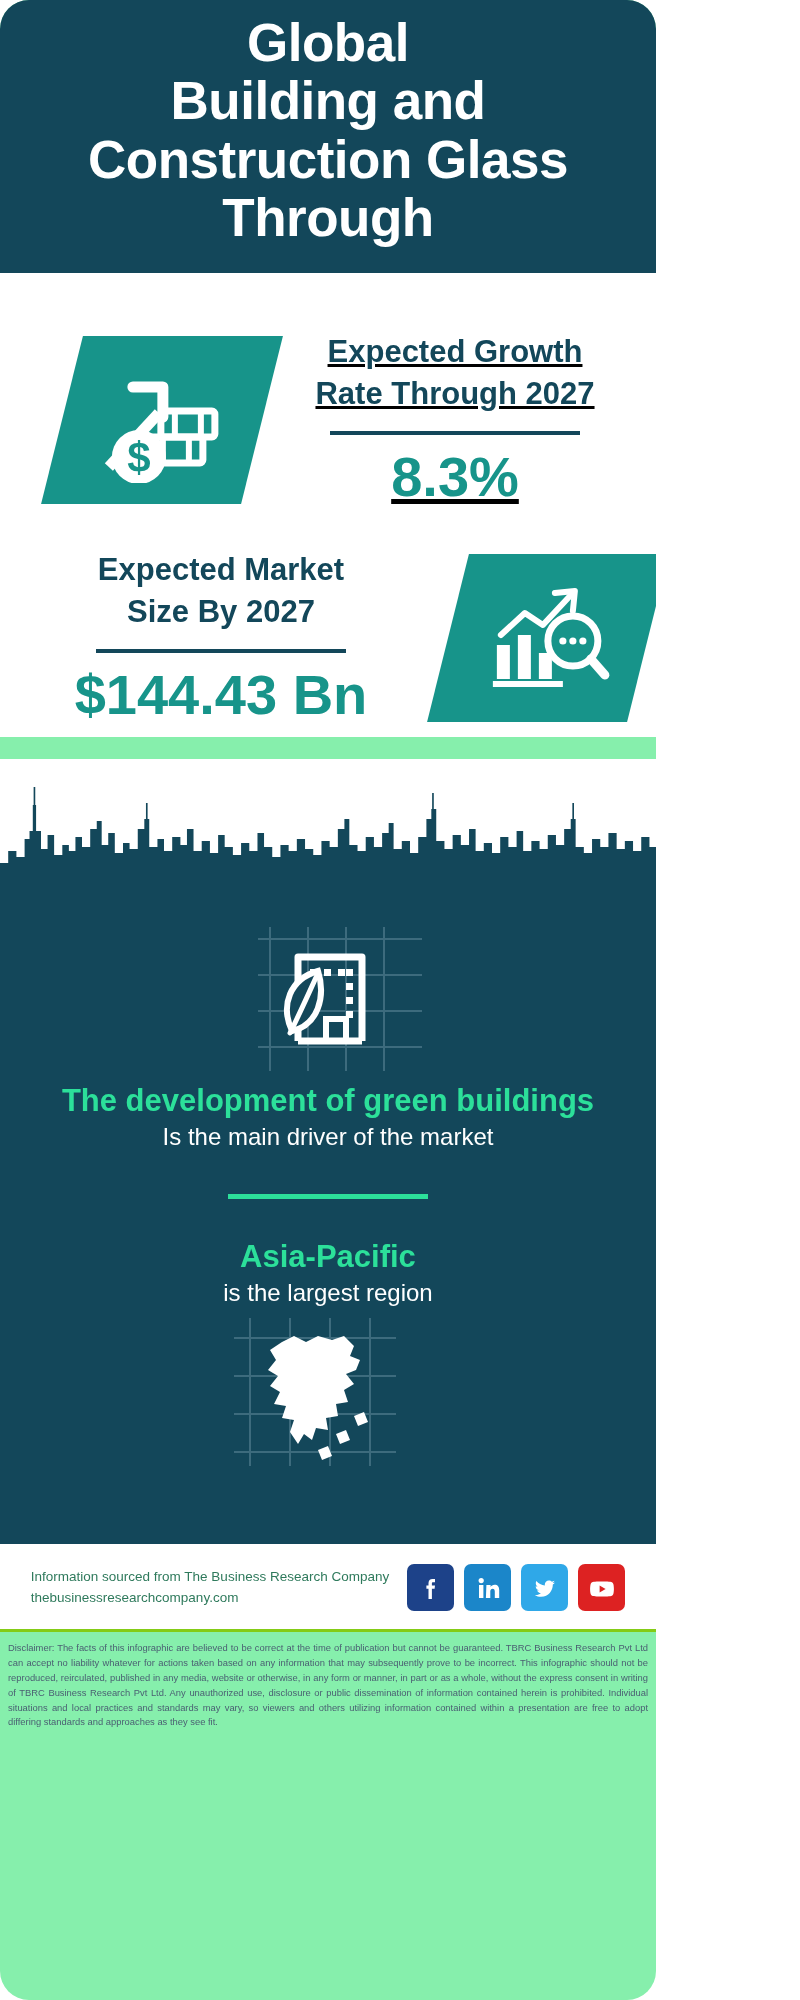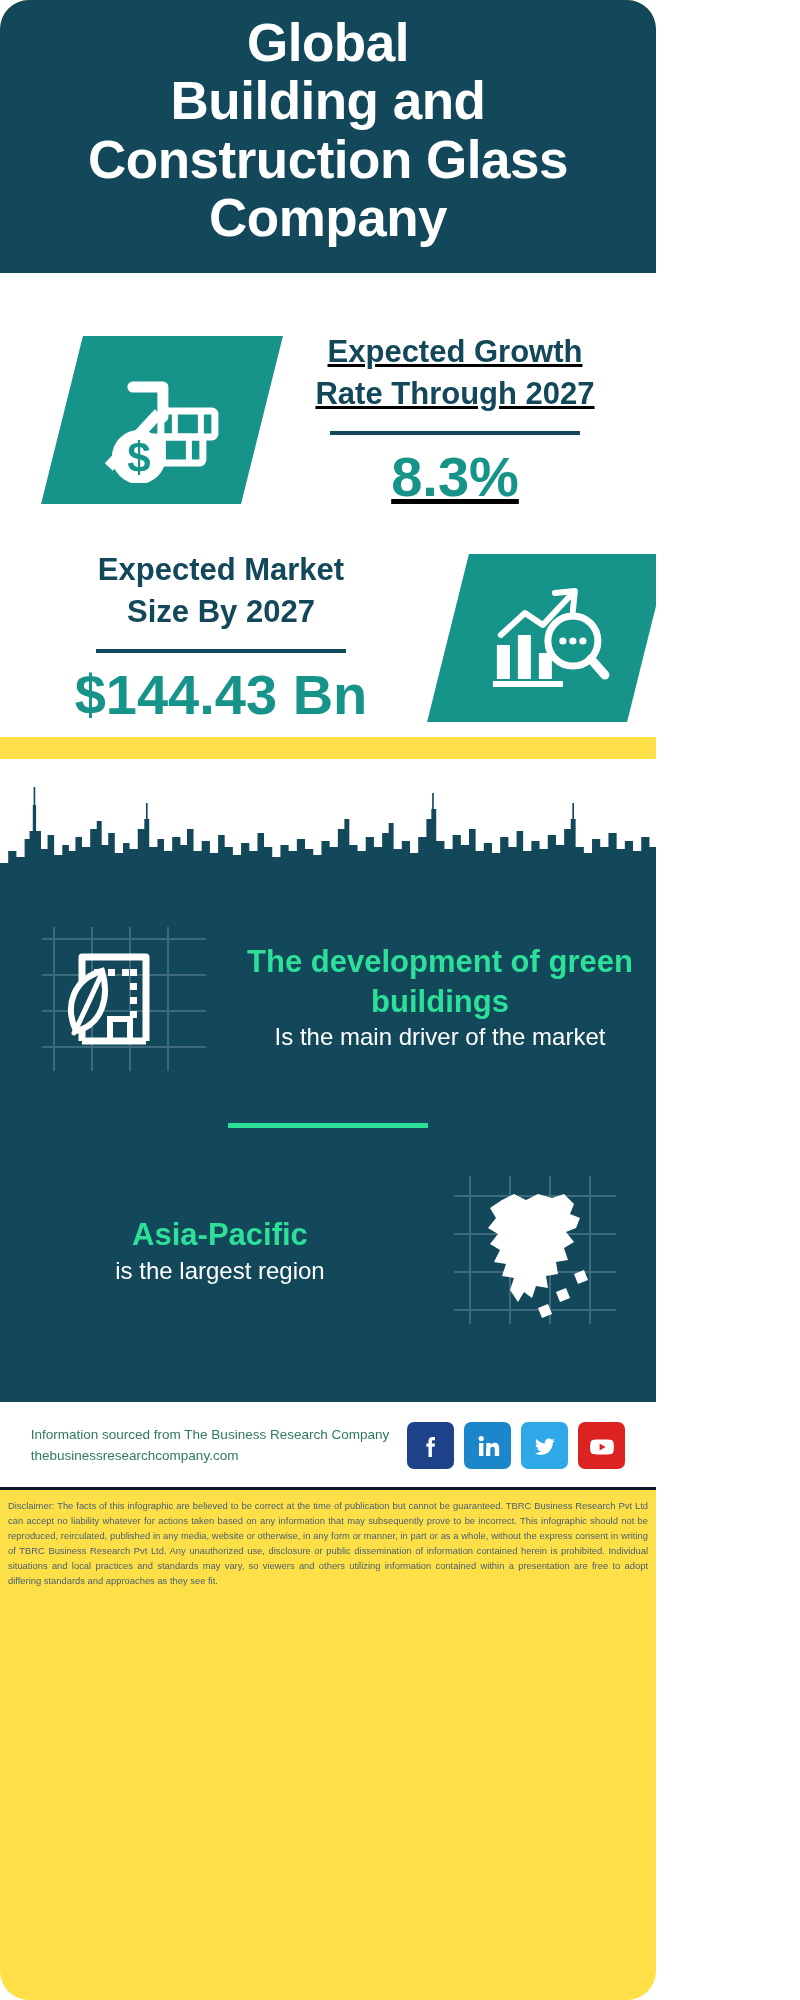--- a/index.html
+++ b/index.html
@@ -5,21 +5,21 @@
   * { box-sizing: border-box; margin: 0; padding: 0; }
   html, body {
     width: 800px;
     background: #ffffff;
     font-family: "Liberation Sans", sans-serif;
   }
   .page {
     width: 656px;
     min-height: 2000px;
     position: relative;
-    background: #fde047;
+    background: #86efac;
     overflow: hidden;
     border-radius: 29px;
   }
 
   
   .header {
     background: #13475a;
     padding: 14px 40px 26px 40px;
     text-align: center;
   }
@@ -102,20 +102,21 @@
 
   
   .dark {
     background: #13475a;
     padding: 18px 0 60px 0;
   }
   .insight {
     display: flex;
     align-items: center;
     padding: 8px 0;
+    flex-direction: column;
   }
   .insight .grid-icon {
     width: 190px;
     height: 168px;
     flex: 0 0 auto;
     position: relative;
   }
   .insight .grid-icon.left  { margin-left: 34px; }
   .insight .grid-icon.right { margin-right: 26px; }
   .insight .copy { flex: 1 1 auto; text-align: center; padding: 0 14px; }
@@ -141,21 +142,21 @@
   }
 
   
   .source-bar {
     background: #ffffff;
     display: flex;
     align-items: center;
     justify-content: center;
     gap: 18px;
     padding: 20px 24px 18px 24px;
-    border-bottom: 3px solid #0f172a;
+    border-bottom: 3px solid #84cc16;
   }
   .source-text {
     color: #2f7a5c;
     font-size: 13.5px;
     line-height: 1.55;
     text-align: left;
   }
   .social {
     display: flex;
     gap: 10px;
@@ -183,21 +184,21 @@
 </head>
 <body>
 
 <div class="page">
 
   <div class="header">
     <h1>
       <span>Global</span><br>
       <span>Building and</span><br>
       <span>Construction Glass</span><br>
-      <span>Company</span>
+      <span>Through</span>
     </h1>
   </div>
 
   <div class="stats">
 
     <div class="stat-row growth">
       <div class="tile tile-left">
         <div class="tile-inner">
           <svg width="132" height="124" viewBox="0 0 132 124" fill="none">
 

